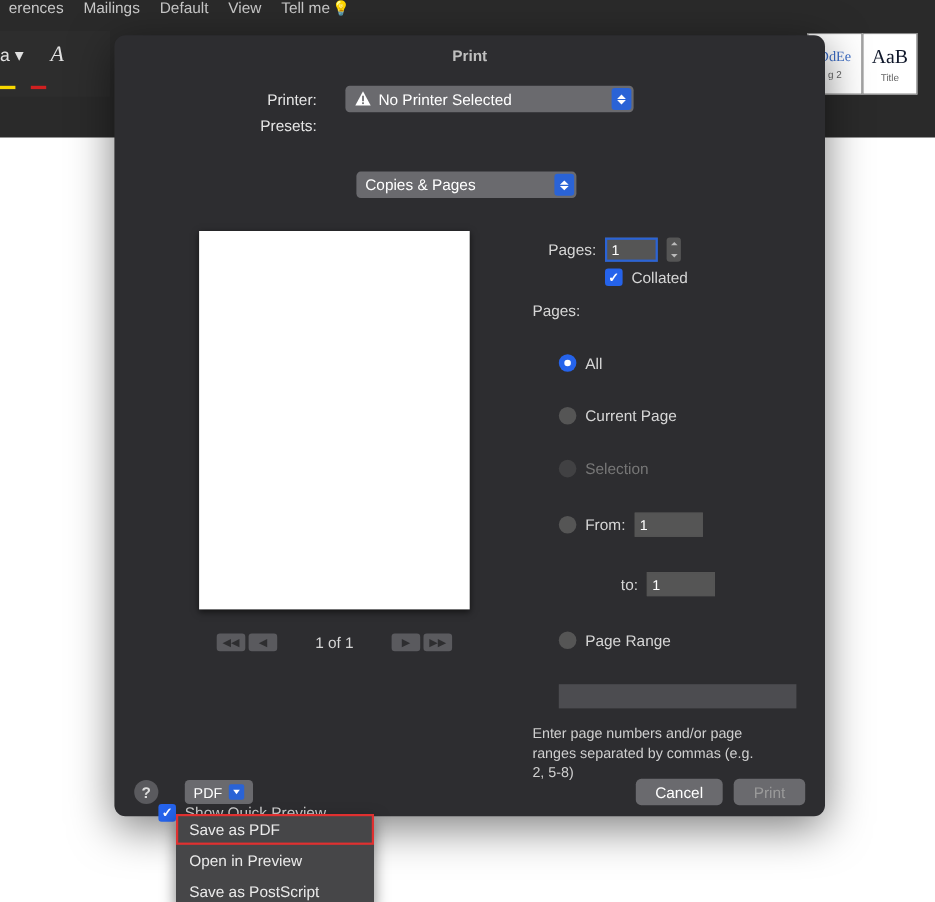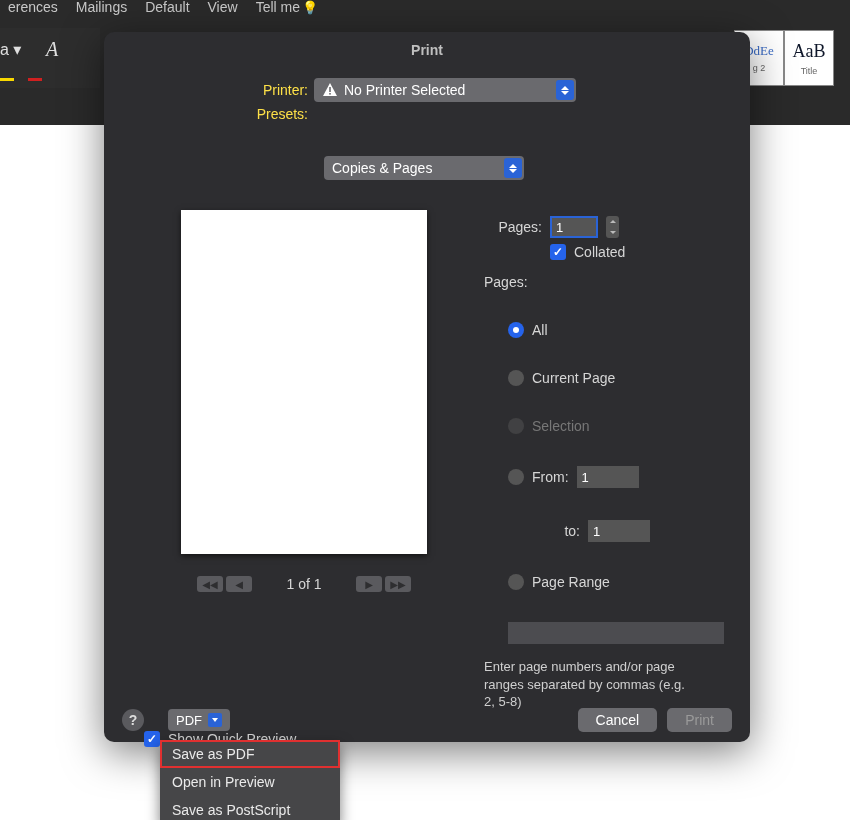--- a/index.html
+++ b/index.html
@@ -18,21 +18,21 @@
   .style-tile{ width:50px; height:56px; background:#fff; border:1px solid #888; display:flex; flex-direction:column; justify-content:center; align-items:center;}
   .style-tile .sample{ font-size:18px; color:#0f172a; font-family:"Times New Roman",serif;}
   .style-tile .lbl{ font-size:9px; color:#666; margin-top:4px;}
   .tell-me-bulb{ position:absolute; top:0; left:302px; color:#aaa; font-size:13px;}
 
   
   .dialog { position:absolute; top:32px; left:104px; width:646px; height:710px;
             background:#2d2d30; border-radius:10px; box-shadow:0 10px 40px rgba(0,0,0,.5); color:#d0d0d0; }
   .dlg-title{ text-align:center; font-size:14px; font-weight:600; color:#bfbfbf; padding:10px 0 16px;}
   .form-row{ display:flex; align-items:center; margin:4px 0; }
-  .form-row .label{ width:210px; text-align:right; padding-right:6px; font-size:14px; color:#fde047;}
+  .form-row .label{ width:210px; text-align:right; padding-right:26px; font-size:14px; color:#e5e5e5;}
   .dd{ background:#6a6a6e; height:24px; border-radius:4px; display:flex; align-items:center; padding:0 8px; font-size:14px; color:#fff; position:relative;}
   .dd.wide{ width:262px; }
   .dd.mid{ width:200px; margin-left:220px;}
   .dd .arrows{ position:absolute; right:2px; top:2px; width:18px; height:20px; background:#2a63d6; border-radius:3px; display:flex; flex-direction:column; align-items:center; justify-content:center;}
   .dd .arrows::before{content:""; width:0;height:0;border-left:4px solid transparent;border-right:4px solid transparent;border-bottom:4px solid #fff; margin-bottom:1px;}
   .dd .arrows::after{content:""; width:0;height:0;border-left:4px solid transparent;border-right:4px solid transparent;border-top:4px solid #fff;}
   .warn-icon{ width:16px;height:16px; margin-right:6px; display:inline-flex; align-items:center; justify-content:center;}
   .warn-icon svg{width:16px;height:16px;}
 
   .section-dd-wrap{ margin-top:34px; }

